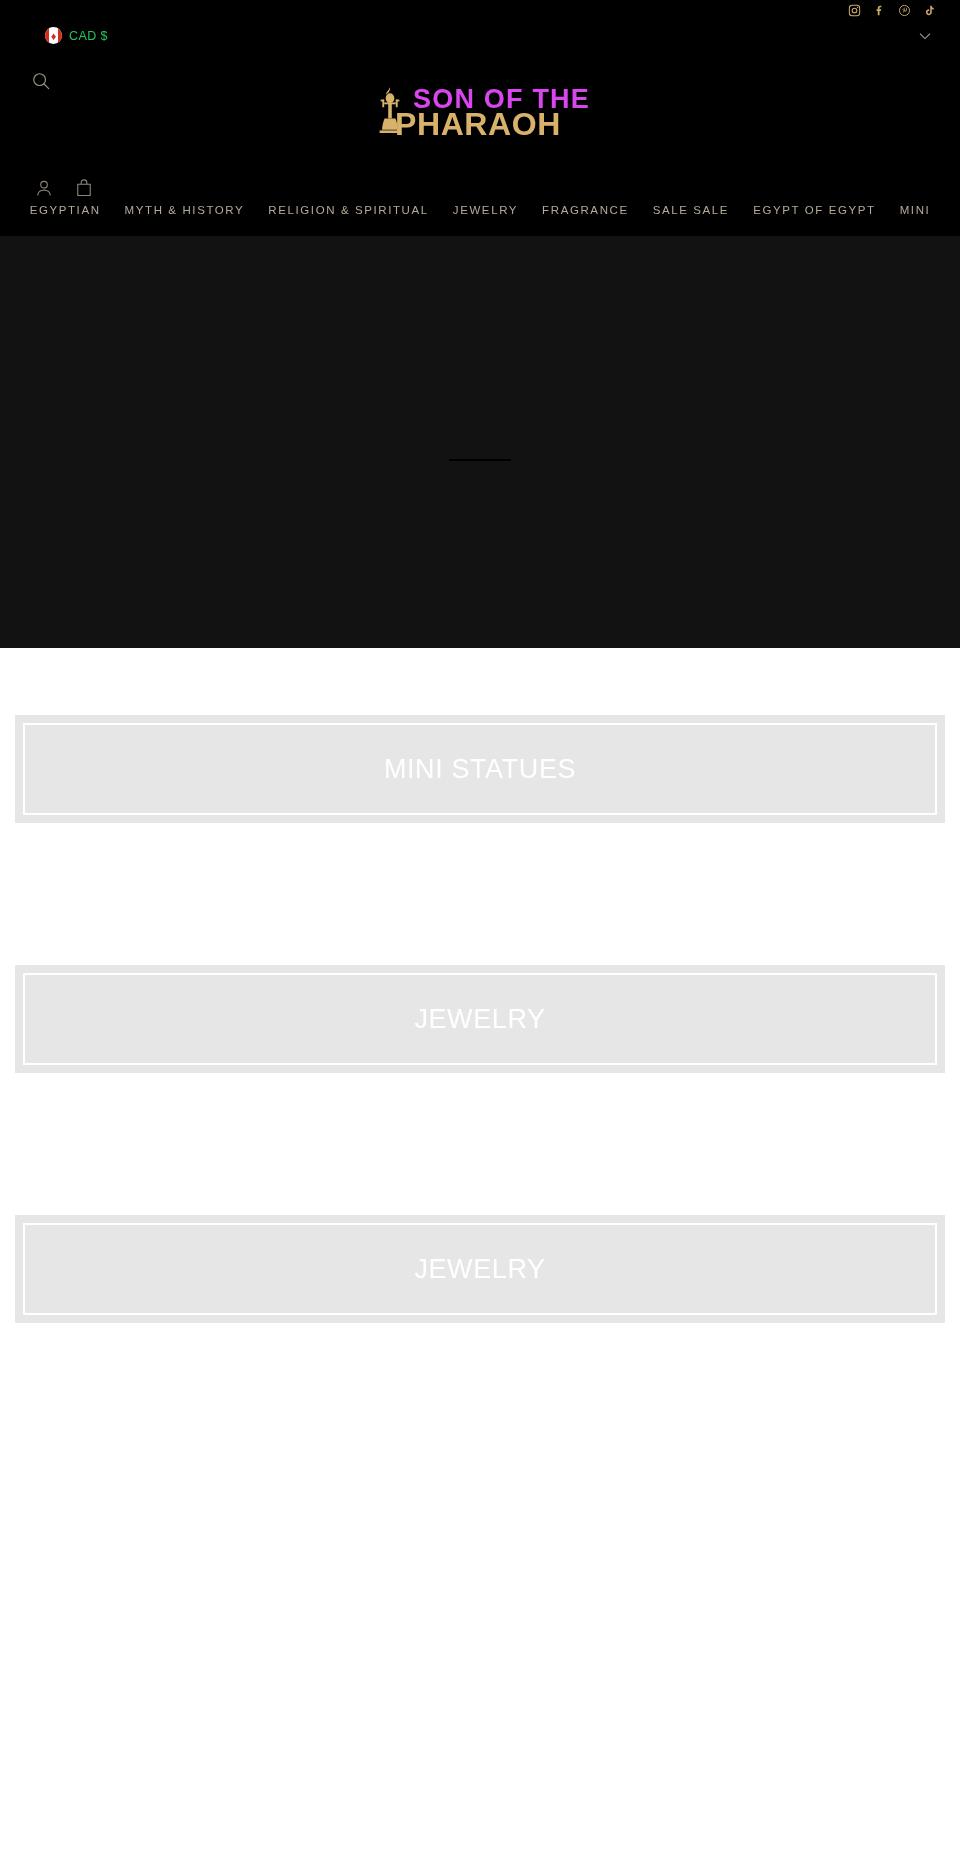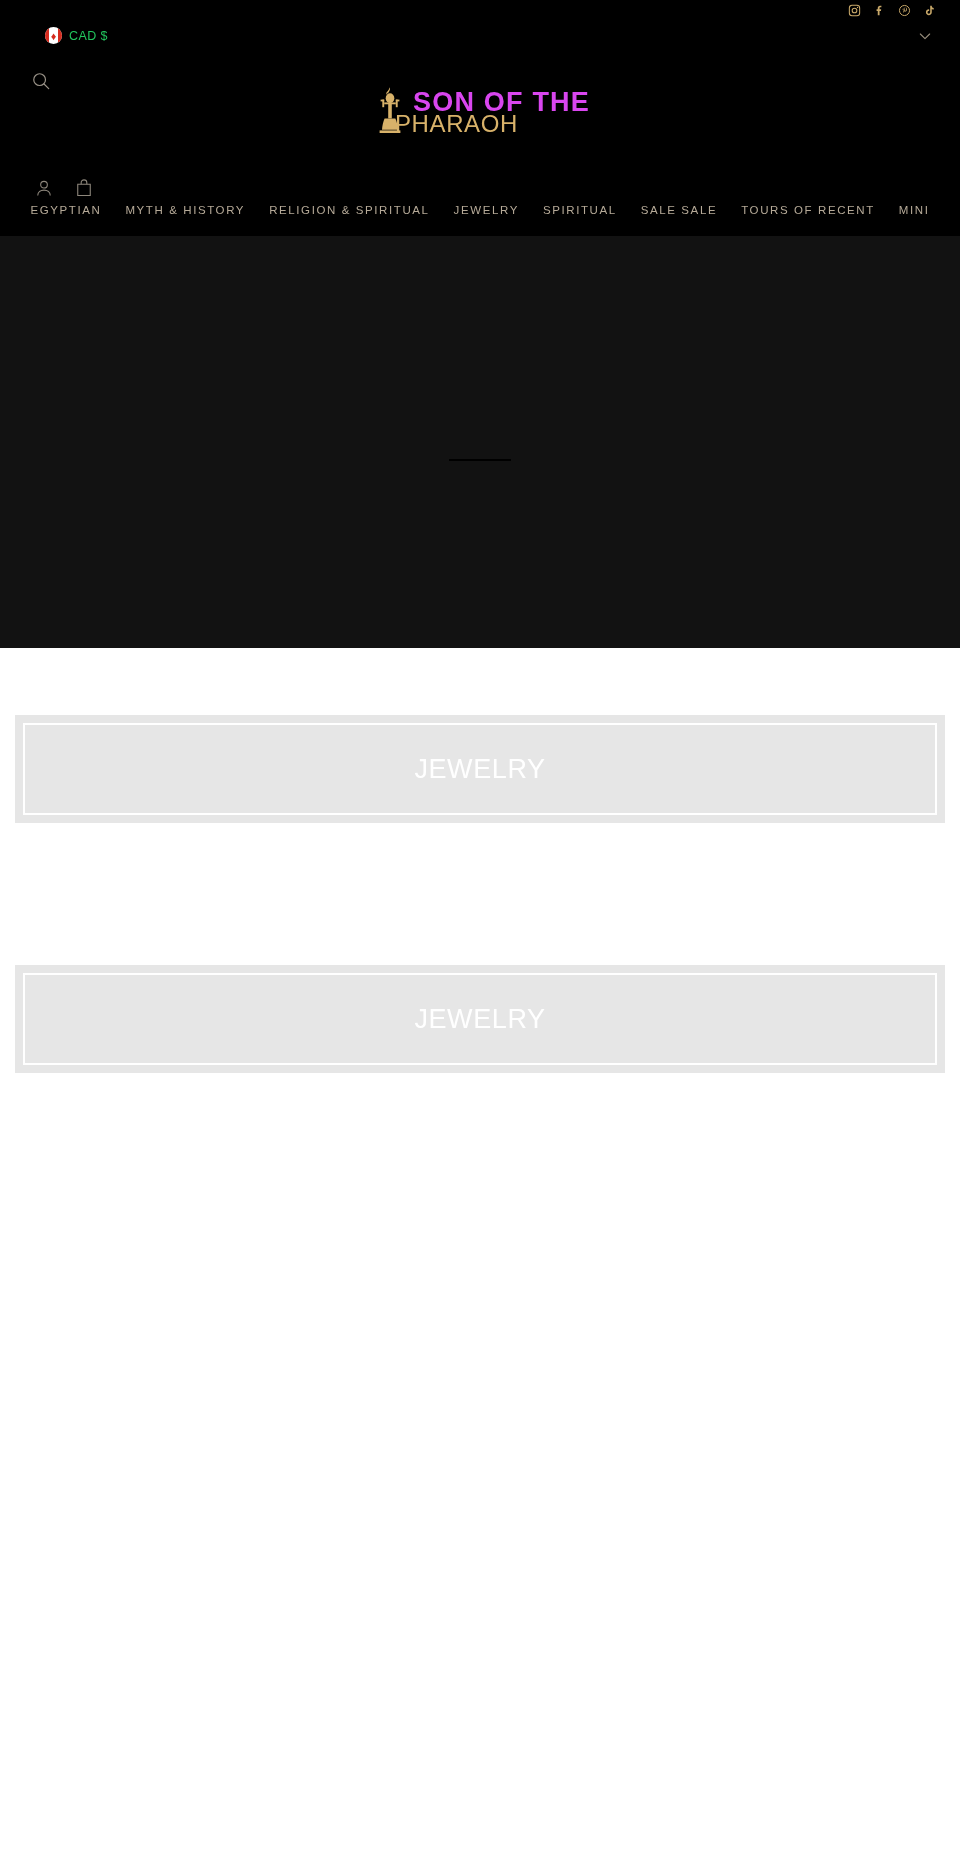--- a/index.html
+++ b/index.html
@@ -143,22 +143,22 @@
     line-height: 0.86;
   }
   .logo-line1 {
     font-size: 27px;
     font-weight: bold;
     letter-spacing: 1.2px;
     color: #d946ef;
     font-family: "Liberation Sans", sans-serif;
   }
   .logo-line2 {
-    font-size: 24px;
-    font-weight: normal;
+    font-size: 32px;
+    font-weight: bold;
     letter-spacing: 0.6px;
     color: #d8b26a;
     margin-left: -18px;
     font-family: "Liberation Sans", sans-serif;
   }
 
   .util-icons {
     position: absolute;
     left: 34px;
     top: 178px;
@@ -350,32 +350,35 @@
           <path d="M8.6 7.5V5.6c0-1.9 1.5-3.4 3.4-3.4s3.4 1.5 3.4 3.4v1.9"></path>
         </svg>
       </a>
     </div>
 
     <nav class="main-nav">
       <a class="nav-item">EGYPTIAN</a>
       <a class="nav-item">MYTH &amp; HISTORY</a>
       <a class="nav-item">RELIGION &amp; SPIRITUAL</a>
       <a class="nav-item">JEWELRY</a>
-      <a class="nav-item">SPIRITUAL</a>
+      <a class="nav-item">FRAGRANCE</a>
       <a class="nav-item">SALE SALE</a>
-      <a class="nav-item">TOURS OF RECENT</a>
+      <a class="nav-item">EGYPT OF EGYPT</a>
       <a class="nav-item">MINI</a>
     </nav>
   </header>
 
   <section class="hero">
     <div class="hero-divider"></div>
   </section>
 
   <section class="collections">
+    <a class="collection-card">
+      <span class="collection-title">MINI STATUES</span>
+    </a>
     <a class="collection-card">
       <span class="collection-title">JEWELRY</span>
     </a>
     <a class="collection-card last">
       <span class="collection-title">JEWELRY</span>
     </a>
   </section>
 
 
 </div>

